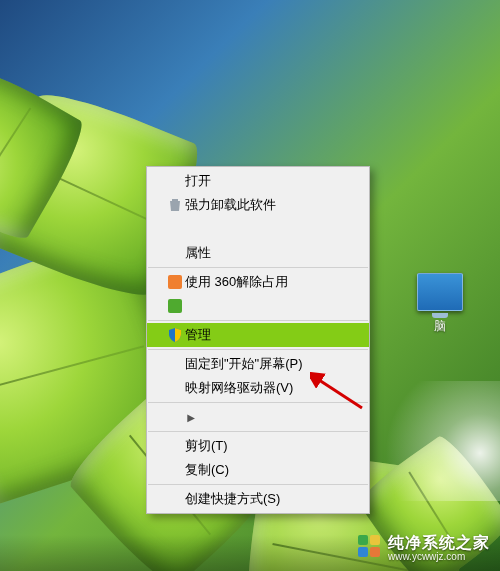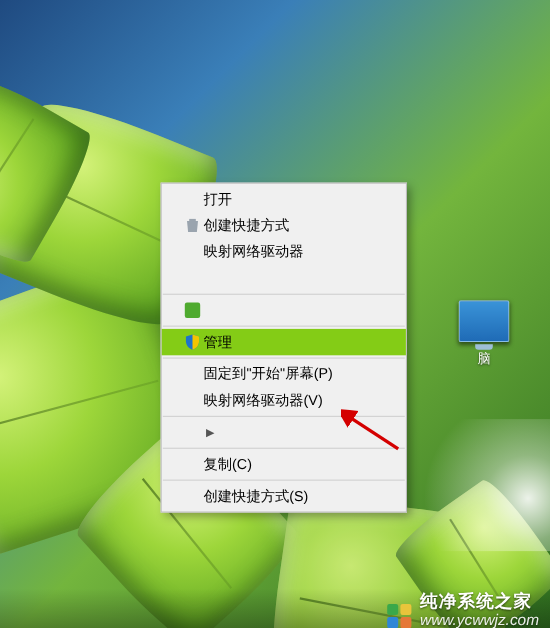--- a/index.html
+++ b/index.html
@@ -85,29 +85,29 @@
 
   
   .arrow{
     position:absolute;left:310px;top:372px;pointer-events:none;
   }
 
   
   .watermark{
     position:absolute;left:0;right:0;bottom:0;height:36px;
     background:linear-gradient(180deg,rgba(0,0,0,0) 0%, rgba(0,0,0,.28) 100%);
-    display:flex;align-items:flex-end;justify-content:flex-end;
+    display:flex;align-items:flex-start;justify-content:flex-end;
     padding:0 10px;color:#fff;font-weight:600;
     text-shadow:0 1px 2px rgba(0,0,0,.6);
   }
   .wm-logo{display:inline-grid;grid-template-columns:repeat(2,10px);grid-template-rows:repeat(2,10px);gap:2px;margin-right:8px;}
   .wm-logo span{display:block;width:10px;height:10px;border-radius:2px;}
   .wm-text{display:flex;flex-direction:column;line-height:1.05;}
   .wm-text .cn{font-size:16px;letter-spacing:1px;}
-  .wm-text .url{font-size:14px;font-weight:400;opacity:.9;font-style:italic;}
+  .wm-text .url{font-size:10px;font-weight:400;opacity:.9;}
 </style>
 </head>
 <body>
 
 <div class="leaf l1"></div>
 <div class="leaf l2"></div>
 <div class="leaf l3"></div>
 <div class="leaf l4"></div>
 <div class="leaf l5"></div>
 <div class="leaf l6"></div>
@@ -124,30 +124,38 @@
       <span class="ic"></span>
       <span class="lbl">打开</span>
     </div>
     <div class="mi">
       <span class="ic">
         <svg width="16" height="16">
           <path d="M3 4h10l-1 10H4z" fill="#9aa4ae"></path>
           <rect x="5" y="2" width="6" height="2" fill="#9aa4ae"></rect>
         </svg>
       </span>
-      <span class="lbl">创建快捷方式</span>
-    </div>
-    <div class="mi">
-      <span class="ic"></span>
-      <span class="lbl">映射网络驱动器</span>
-    </div>
-    <div class="mi">
-      <span class="ic"></span>
-    </div>
-    <div class="sep"></div>
+      <span class="lbl">强力卸载此软件</span>
+    </div>
+    <div class="mi">
+      <span class="ic"></span>
+    </div>
+    <div class="mi">
+      <span class="ic"></span>
+      <span class="lbl">属性</span>
+    </div>
+    <div class="sep"></div>
+    <div class="mi">
+      <span class="ic">
+        <svg width="16" height="16">
+          <rect x="1" y="1" width="14" height="14" rx="2" fill="#f07f2f"></rect>
+        </svg>
+      </span>
+      <span class="lbl">使用 360解除占用</span>
+    </div>
     <div class="mi">
       <span class="ic">
         <svg width="16" height="16">
           <rect x="1" y="1" width="14" height="14" rx="2" fill="#4faa2f"></rect>
         </svg>
       </span>
     </div>
     <div class="sep"></div>
     <div class="mi hover">
       <span class="ic">
@@ -166,20 +174,24 @@
     <div class="mi">
       <span class="ic"></span>
       <span class="lbl">映射网络驱动器(V)</span>
     </div>
     <div class="sep"></div>
     <div class="mi">
       <span class="ic"></span>
       <span class="sub">▶</span>
     </div>
     <div class="sep"></div>
+    <div class="mi">
+      <span class="ic"></span>
+      <span class="lbl">剪切(T)</span>
+    </div>
     <div class="mi">
       <span class="ic"></span>
       <span class="lbl">复制(C)</span>
     </div>
     <div class="sep"></div>
     <div class="mi">
       <span class="ic"></span>
       <span class="lbl">创建快捷方式(S)</span>
     </div>
   </div>

